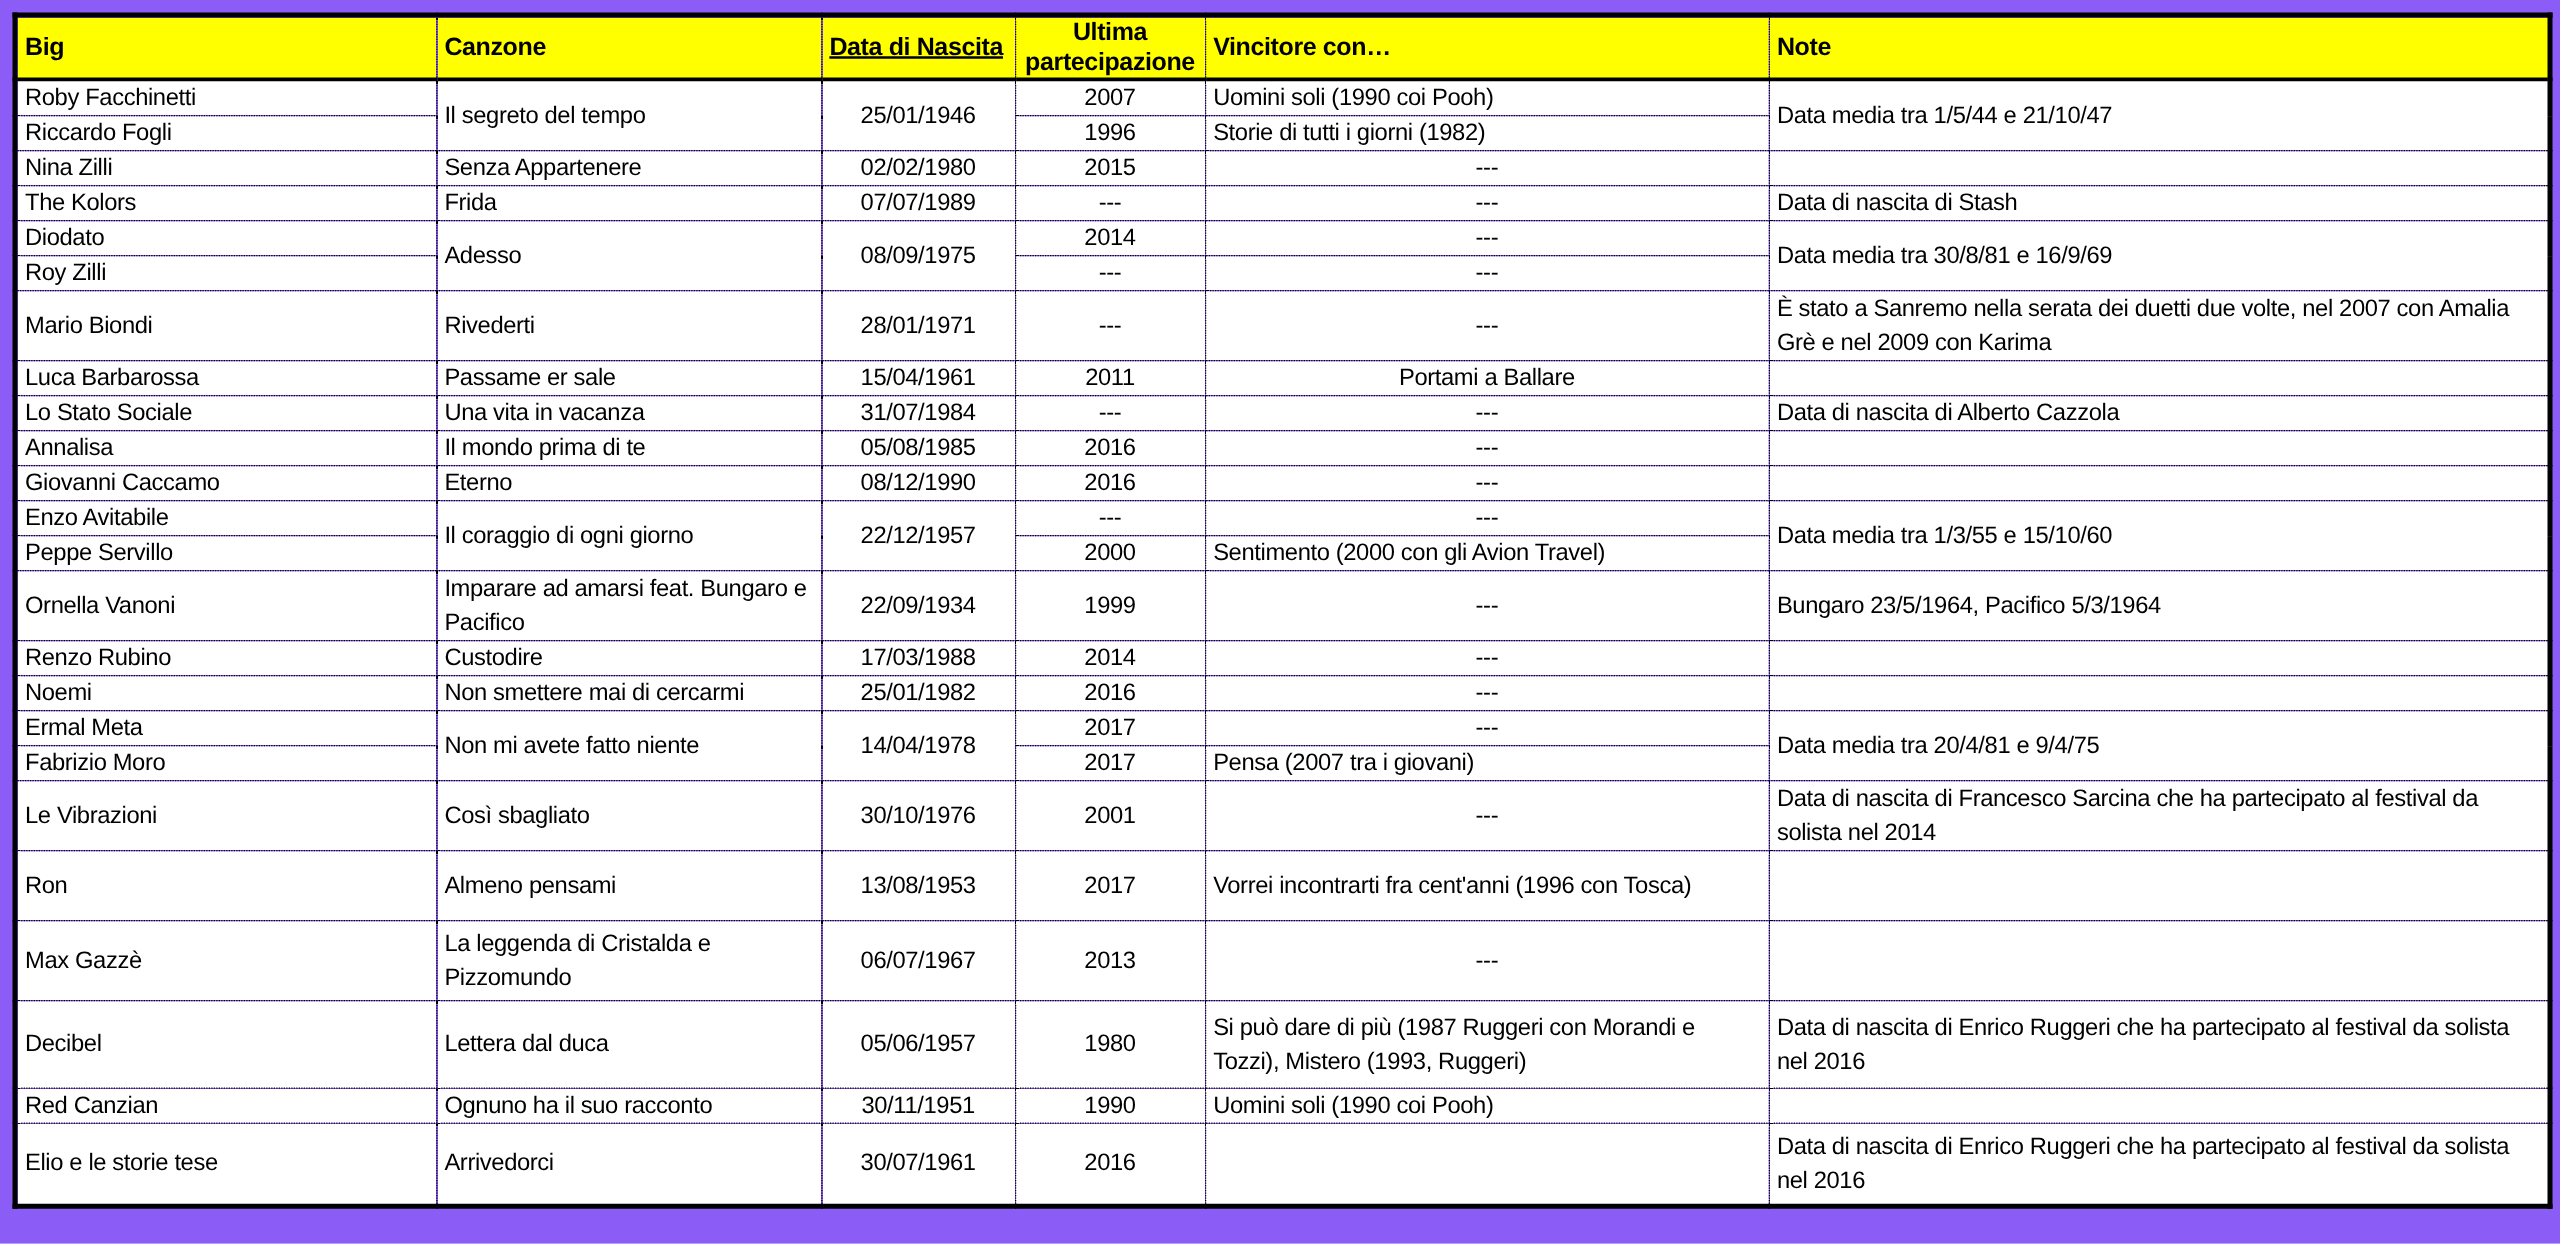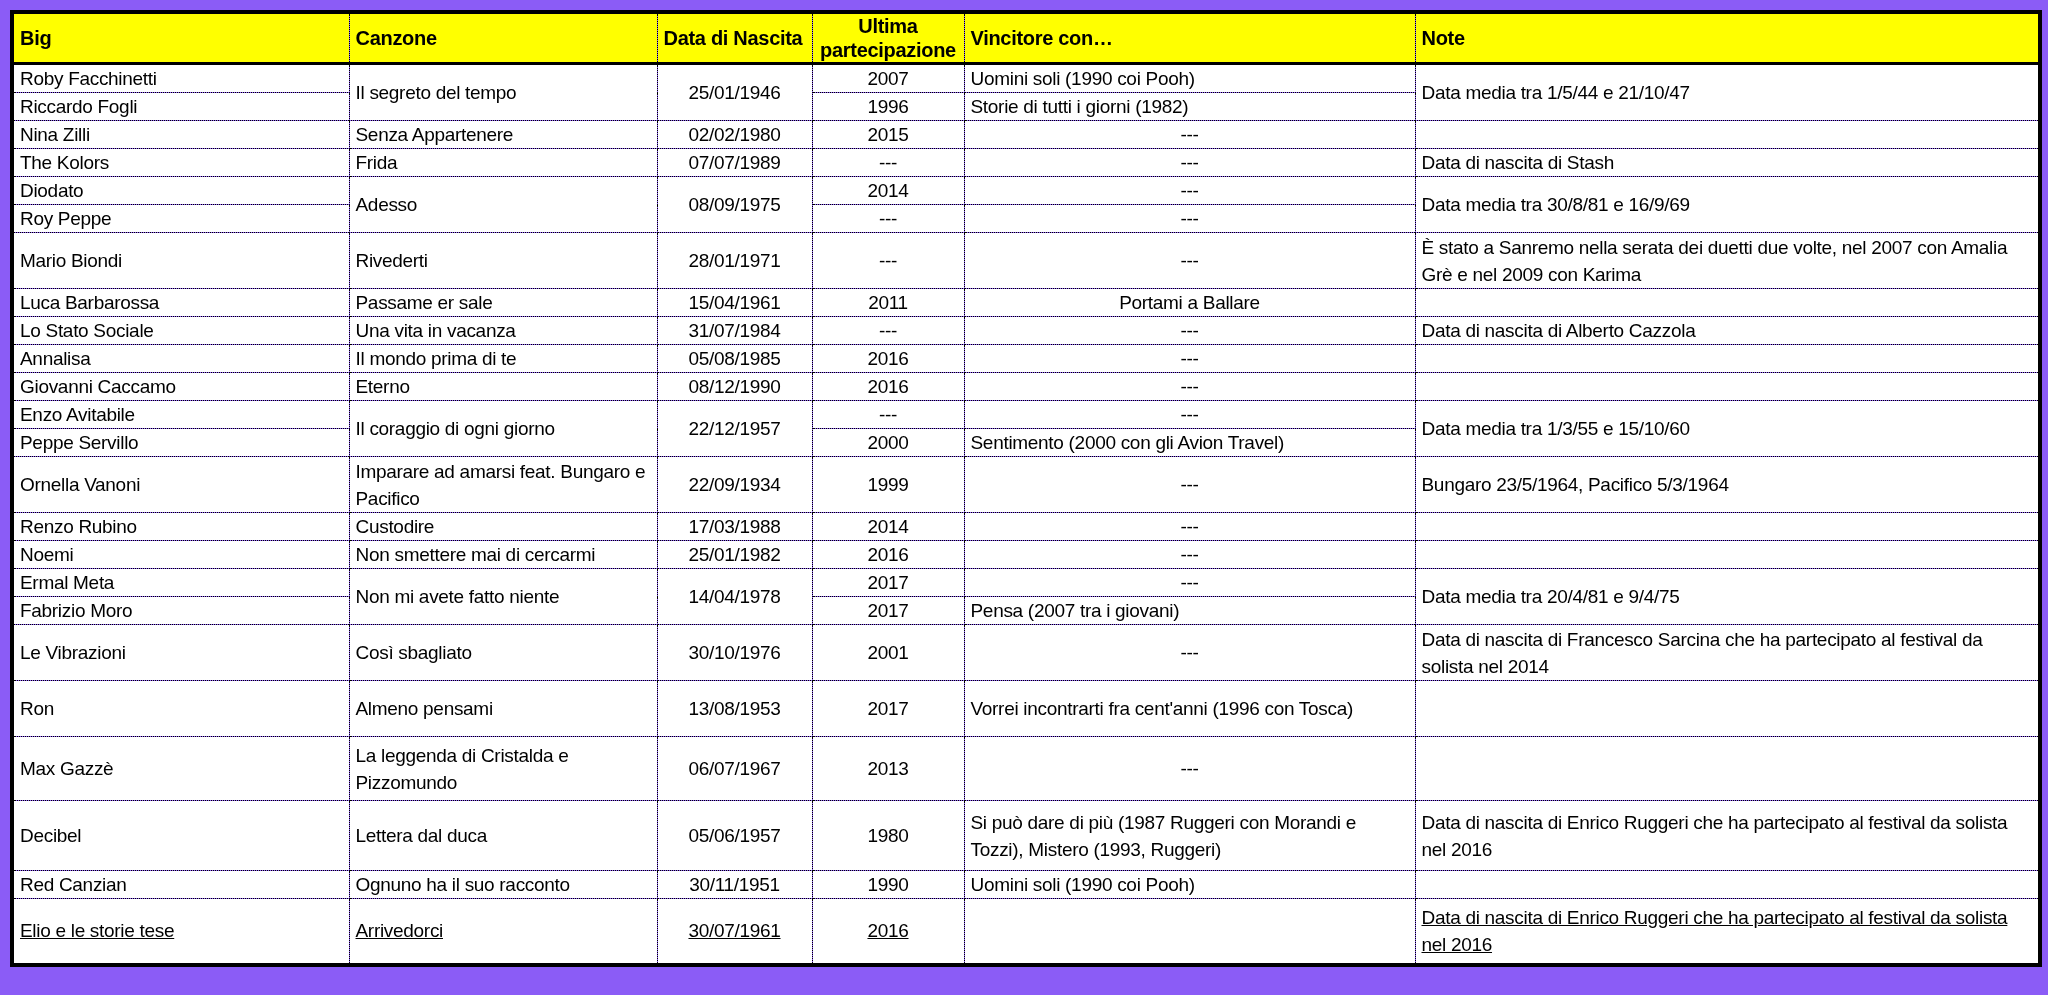--- a/index.html
+++ b/index.html
@@ -64,21 +64,21 @@
           <col style="width: 308px;">
           <col style="width: 155px;">
           <col style="width: 152px;">
           <col style="width: 451px;">
           <col style="width: 625px;">
         </colgroup>
       <thead>
           <tr>
             <th class="al-left" style="background: rgb(255, 255, 0);">Big</th>
             <th class="al-left" style="background: rgb(255, 255, 0);">Canzone</th>
-            <th class="al-left" style="background: rgb(255, 255, 0);">Data di Nascita</th>
+            <th class="al-left" style="background: rgb(255, 255, 0); text-decoration: underline;">Data di Nascita</th>
             <th class="al-center" style="background: rgb(255, 255, 0); margin-left: 36px;">Ultima partecipazione</th>
             <th class="al-left" style="background: rgb(255, 255, 0);">Vincitore con…</th>
             <th class="al-left" style="background: rgb(255, 255, 0);">Note</th>
           </tr>
         </thead>
       <tbody>
           <tr>
             <td class="al-left">Roby Facchinetti</td>
             <td class="al-left" rowspan="2">Il segreto del tempo</td>
             <td class="al-center" rowspan="2">25/01/1946</td>
@@ -109,21 +109,21 @@
           </tr>
           <tr>
             <td class="al-left">Diodato</td>
             <td class="al-left" rowspan="2">Adesso</td>
             <td class="al-center" rowspan="2">08/09/1975</td>
             <td class="al-center">2014</td>
             <td class="al-center">---</td>
             <td class="al-left" rowspan="2">Data media tra 30/8/81 e 16/9/69</td>
           </tr>
           <tr>
-            <td class="al-left">Roy Peppe</td>
+            <td class="al-left">Roy Zilli</td>
             <td class="al-center">---</td>
             <td class="al-center">---</td>
           </tr>
           <tr style="height: 56px;">
             <td class="al-left">Mario Biondi</td>
             <td class="al-left">Rivederti</td>
             <td class="al-center">28/01/1971</td>
             <td class="al-center">---</td>
             <td class="al-center">---</td>
             <td class="al-left">È stato a Sanremo nella serata dei duetti due volte, nel 2007 con Amalia Grè e nel 2009 con Karima</td>
@@ -243,21 +243,21 @@
             <td class="al-left">Data di nascita di Enrico Ruggeri che ha partecipato al festival da solista nel 2016</td>
           </tr>
           <tr>
             <td class="al-left">Red Canzian</td>
             <td class="al-left">Ognuno ha il suo racconto</td>
             <td class="al-center">30/11/1951</td>
             <td class="al-center">1990</td>
             <td class="al-left">Uomini soli (1990 coi Pooh)</td>
             <td class="al-left"></td>
           </tr>
-          <tr style="height: 66px; text-decoration: underline;">
+          <tr style="height: 66px;">
             <td class="al-left">Elio e le storie tese</td>
             <td class="al-left">Arrivedorci</td>
             <td class="al-center">30/07/1961</td>
             <td class="al-center">2016</td>
             <td class="al-center"></td>
             <td class="al-left">Data di nascita di Enrico Ruggeri che ha partecipato al festival da solista nel 2016</td>
           </tr>
         </tbody>
     </table>
   </div>

